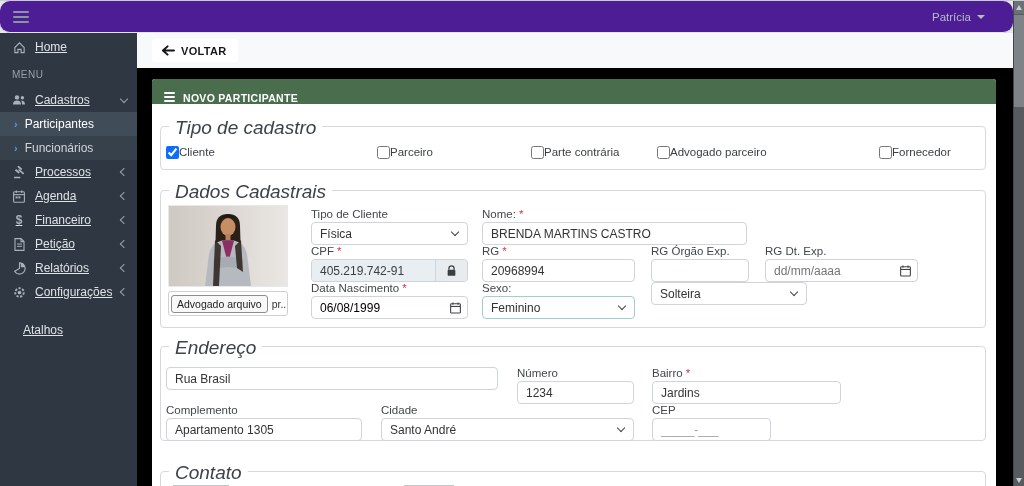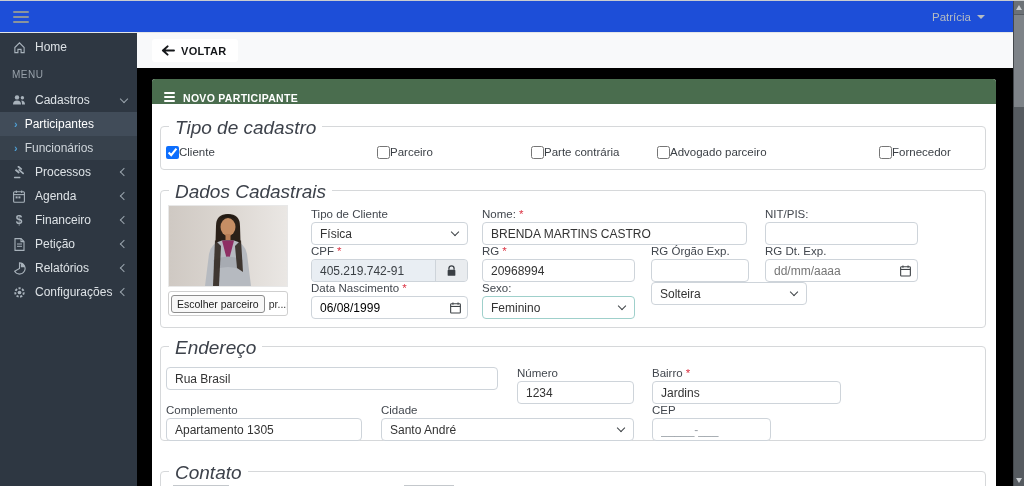--- a/index.html
+++ b/index.html
@@ -1,37 +1,37 @@
 <!DOCTYPE html>
 <html><head>
 <meta charset="utf-8">
 <style>
   * { box-sizing: border-box; margin: 0; padding: 0; }
   html,body { width:1024px; height:486px; overflow:hidden; }
   body { font-family: "Liberation Sans", "DejaVu Sans", sans-serif; font-size:12px; color:#333; }
   .app { position:relative; width:1024px; height:486px; background:#e4e6e9; overflow:hidden; border-top:1px solid #c9cccf; }
 
   
-  .topbar { position:absolute; left:0; top:0; width:1013px; height:32px; background:#1d4ed8; border-bottom:1px solid #e3e6e8; z-index:5; }
+  .topbar { position:absolute; left:0; top:0; width:1013px; height:32px; background:#4c1d95; border-bottom:1px solid #e3e6e8; z-index:5;border-radius:10px; }
   .hamburger { position:absolute; left:13px; top:10px; width:16px; height:12px; cursor:pointer; }
   .hamburger i { display:block; height:2px; background:#8a949c; margin-bottom:3px; border-radius:1px; }
   .usermenu { position:absolute; right:28px; top:0; height:32px; display:flex; align-items:center; gap:6px; color:#b6bcc2; font-size:11.5px; cursor:pointer; }
   .usermenu .dcaret { width:0; height:0; border-left:4px solid transparent; border-right:4px solid transparent; border-top:4px solid #b6bcc2; }
 
   
   .sb { position:absolute; right:0; top:0; width:11px; height:486px; background:#565b60; border-left:1px solid #44484c; z-index:9; }
   .sb .btn-up, .sb .btn-dn { position:absolute; left:0; width:10px; height:13px; background:#6c7176; }
   .sb .btn-up { top:0; } .sb .btn-dn { bottom:0; background:transparent; }
   .sb .tri-up { position:absolute; left:2px; top:4px; width:0; height:0; border-left:3px solid transparent; border-right:3px solid transparent; border-bottom:5px solid #c9cdd0; }
   .sb .tri-dn { position:absolute; left:2px; bottom:4px; width:0; height:0; border-left:3px solid transparent; border-right:3px solid transparent; border-top:5px solid #c9cdd0; }
   .sb .thumb { position:absolute; left:0; top:14px; width:10px; height:92px; background:#7e8388; }
 
   
   .sidebar { position:absolute; left:0; top:32px; width:137px; height:454px; background:#2e3742; z-index:4; }
-  .nav-item { height:24px; display:flex; align-items:center; padding:0 10px 0 12px; color:#dde2e6; font-size:12px; cursor:pointer; }
+  .nav-item { height:24px; display:flex; align-items:center; padding:0 10px 0 12px; color:#dde2e6; font-size:12px; cursor:pointer;text-decoration:underline; }
   .nav-item .ic { width:14px; height:14px; margin-right:9px; color:#a8b2bb; flex:0 0 14px; display:flex; align-items:center; justify-content:center; }
   .nav-item svg { display:block; }
   .menu-label { padding:10px 12px 8px; font-size:10px; color:#98a1aa; letter-spacing:.5px; }
   .chev-l { margin-left:auto; width:6px; height:6px; border-left:1.5px solid #9aa4ad; border-bottom:1.5px solid #9aa4ad; transform:rotate(45deg); }
   .chev-d { margin-left:auto; width:6px; height:6px; border-right:1.5px solid #9aa4ad; border-bottom:1.5px solid #9aa4ad; transform:rotate(45deg); margin-top:-3px; }
   .subnav { height:24px; display:flex; align-items:center; padding:0 10px 0 14px; font-size:12px; color:#cfd5da; cursor:pointer; background:#37414c; }
   .subnav.active { background:#414c59; color:#fff; }
   .subnav .sc { color:#4f9fd4; font-size:11px; margin-right:7px; font-weight:bold; }
   .atalhos { margin-top:14px; padding-left:23px; color:#dde2e6; }
 
@@ -199,20 +199,23 @@
       <span class="ic">
         <svg width="13" height="13" viewBox="0 0 14 14">
             <circle cx="7" cy="7" r="4.6" fill="none" stroke="currentColor" stroke-width="2" stroke-dasharray="2.4 1.6"></circle>
             <circle cx="7" cy="7" r="2" fill="currentColor"></circle>
           </svg>
       </span>
       <span>Configurações</span>
       <span class="chev-l"></span>
     </div>
 
+    <div class="nav-item atalhos">
+      <span>Atalhos</span>
+    </div>
   </aside>
 
   <main class="main">
     <div class="voltar-bar">
       <button class="voltar-btn">
         <svg width="14" height="11" viewBox="0 0 15 12">
             <path d="M14 6 H2.5 M7 1.5 L2 6 L7 10.5" fill="none" stroke="#15171a" stroke-width="2.2" stroke-linecap="round" stroke-linejoin="round"></path>
           </svg>
         <span>VOLTAR</span>
       </button>
@@ -273,41 +276,37 @@
               <rect x="56.5" y="28" width="5" height="6" fill="#b97f57"></rect>
               <path d="M36 80 L40 48 Q42 37 53 34.5 L65 34.5 Q76 37 78 48 L82 80 Z" fill="#b6bac0"></path>
               <path d="M53 34.5 L65 34.5 L60.5 52 L57.5 52 Z" fill="#8e2f63"></path>
               <path d="M44 54 Q59 47 74 54 L73 64 Q59 58 45 64 Z" fill="#a7abb2"></path>
               <path d="M46 34 L44 80 L50 80 L52 40 Z" fill="#2a2018" opacity="0.85"></path>
               <path d="M72 34 L74 66 L68 62 L66 40 Z" fill="#2a2018" opacity="0.85"></path>
             </svg>
           </div>
 
           <div class="filebox">
-            <span class="filebtn">Escolher parceiro</span>
+            <span class="filebtn">Advogado arquivo</span>
             <span class="filename">pr...pg</span>
           </div>
 
           <div class="field" style="left:150px; top:17px; width:157px;">
             <label class="lbl"><span>Tipo de Cliente</span></label>
             <div class="ctrl selectbox">
                 <span>Física</span>
                 <span class="caret"></span>
               </div>
           </div>
 
           <div class="field" style="left:321px; top:17px; width:265px;">
             <label class="lbl"><span>Nome:</span><span class="req">*</span></label>
             <input class="ctrl" value="BRENDA MARTINS CASTRO" style="">
           </div>
 
-          <div class="field" style="left:604px; top:17px; width:153px;">
-            <label class="lbl"><span>NIT/PIS:</span></label>
-            <input class="ctrl" value="" style="">
-          </div>
 
           <div class="field" style="left:150px; top:54px; width:157px;">
             <label class="lbl"><span>CPF</span><span class="req">*</span></label>
             <div class="ctrl group locked">
               <input readonly="" value="405.219.742-91" style="">
               <span class="addon">
                 <svg width="11" height="12" viewBox="0 0 12 13">
                     <path d="M3.2 5.2 V3.6 a2.8 2.8 0 0 1 5.6 0 V5.2" fill="none" stroke="#3a3f44" stroke-width="1.4"></path>
                     <rect x="1.8" y="5.2" width="8.4" height="6.6" rx="1" fill="#3a3f44"></rect>
                   </svg>

